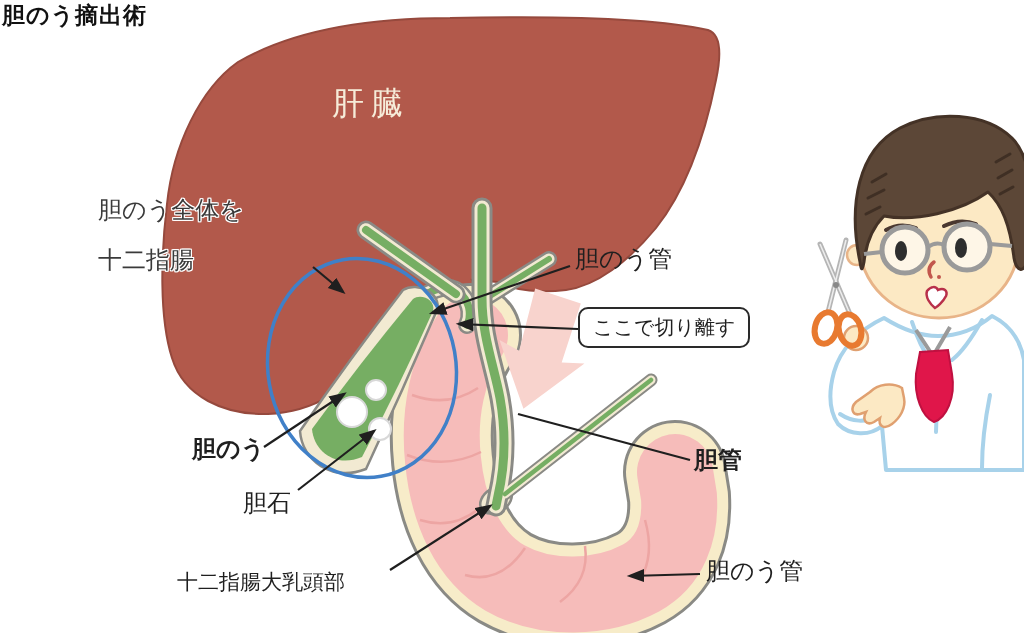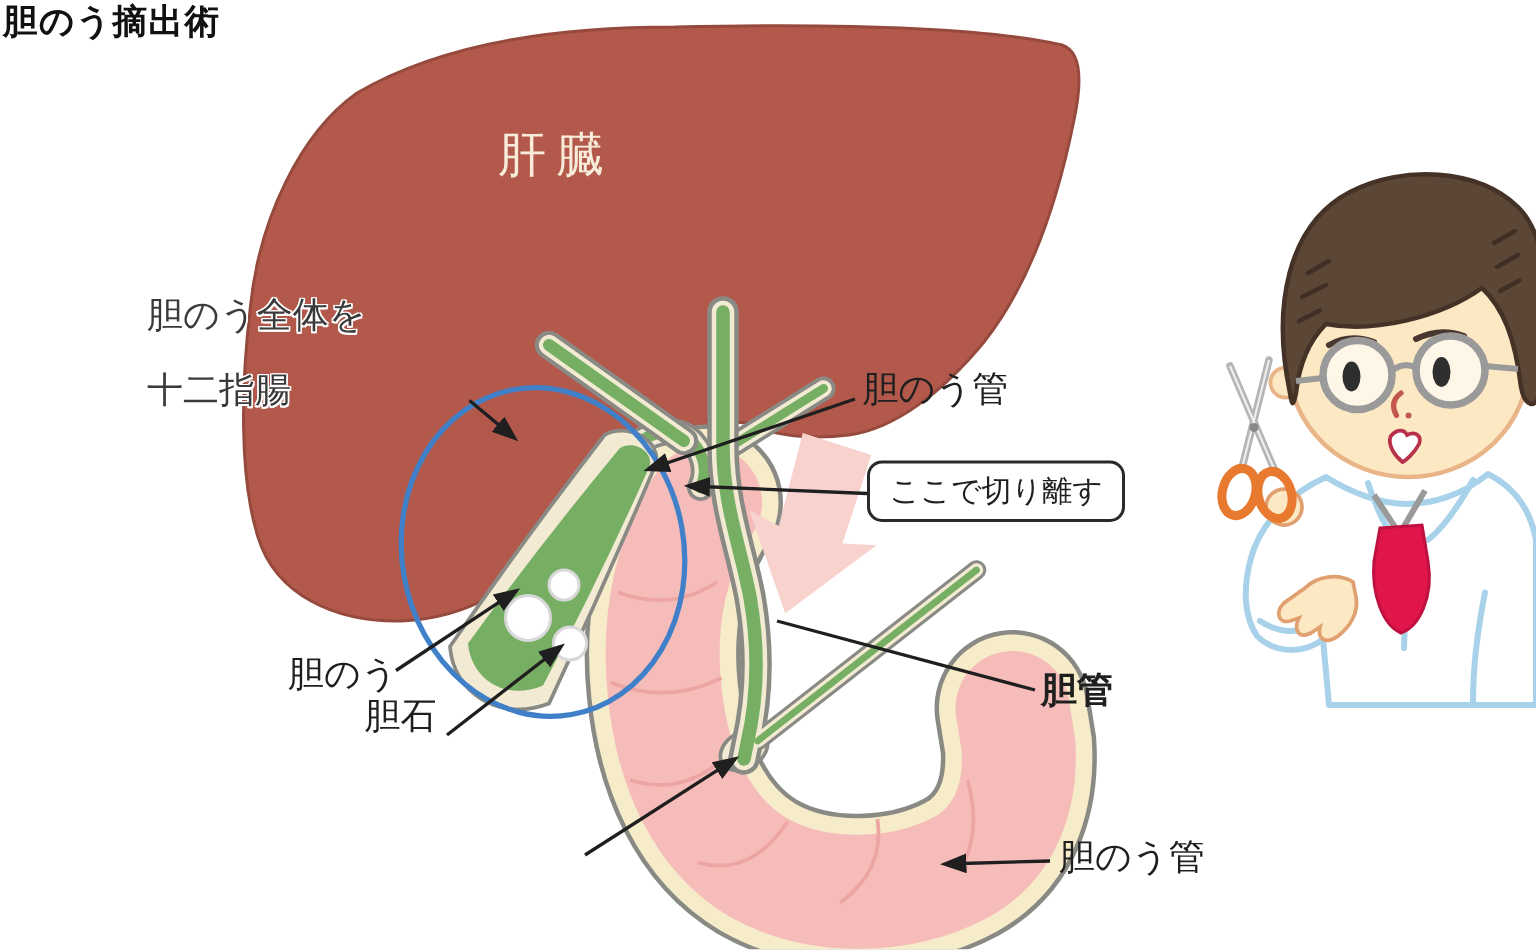--- a/index.html
+++ b/index.html
@@ -9,22 +9,22 @@
   }
   .stage svg{position:absolute;left:0;top:0;}
   .lbl{position:absolute;color:#1f1f1f;font-size:24px;line-height:1.1;white-space:nowrap;}
   .title{left:2px;top:3px;font-size:23px;font-weight:bold;color:#111;letter-spacing:1px;text-align:right;}
   .liver-lbl{left:332px;top:86px;font-size:32px;letter-spacing:7px;color:#f6ecd9;}
   .note{color:#3a3a3a;font-weight:500;
     text-shadow:1px 0 #fff,-1px 0 #fff,0 1px #fff,0 -1px #fff,1px 1px #fff,-1px -1px #fff,1px -1px #fff,-1px 1px #fff;}
   .note1{left:98px;top:197px;}
   .note2{left:98px;top:247px;}
   .cystic-lbl{left:575px;top:246px;}
-  .gb-lbl{left:192px;top:436px;}
-  .stone-lbl{left:243px;top:464px;}
+  .gb-lbl{left:192px;top:436px;font-weight:bold;}
+  .stone-lbl{left:243px;top:490px;}
   .papilla-lbl{left:177px;top:571px;font-size:21px;}
   .bileduct-lbl{left:694px;top:447px;font-weight:bold;}
   .duo-lbl{left:706px;top:558px;}
   .callout{
     position:absolute;left:578px;top:307px;background:#fff;border:2.5px solid #2a2a2a;
     border-radius:10px;padding:5px 13px;font-size:20px;color:#1f1f1f;white-space:nowrap;
   }
 </style>
 </head>
 <body>
@@ -189,16 +189,17 @@
   </svg>
 
   <div class="lbl title">胆のう摘出術</div>
   <div class="lbl liver-lbl">肝臓</div>
   <div class="lbl note note1">胆のう全体を</div>
   <div class="lbl note note2">十二指腸</div>
   <div class="lbl cystic-lbl">胆のう管</div>
   <div class="callout">ここで切り離す</div>
   <div class="lbl gb-lbl">胆のう</div>
   <div class="lbl stone-lbl">胆石</div>
+  <div class="lbl papilla-lbl">十二指腸大乳頭部</div>
   <div class="lbl bileduct-lbl">胆管</div>
   <div class="lbl duo-lbl">胆のう管</div>
 
 </div>
 
 </body></html>

